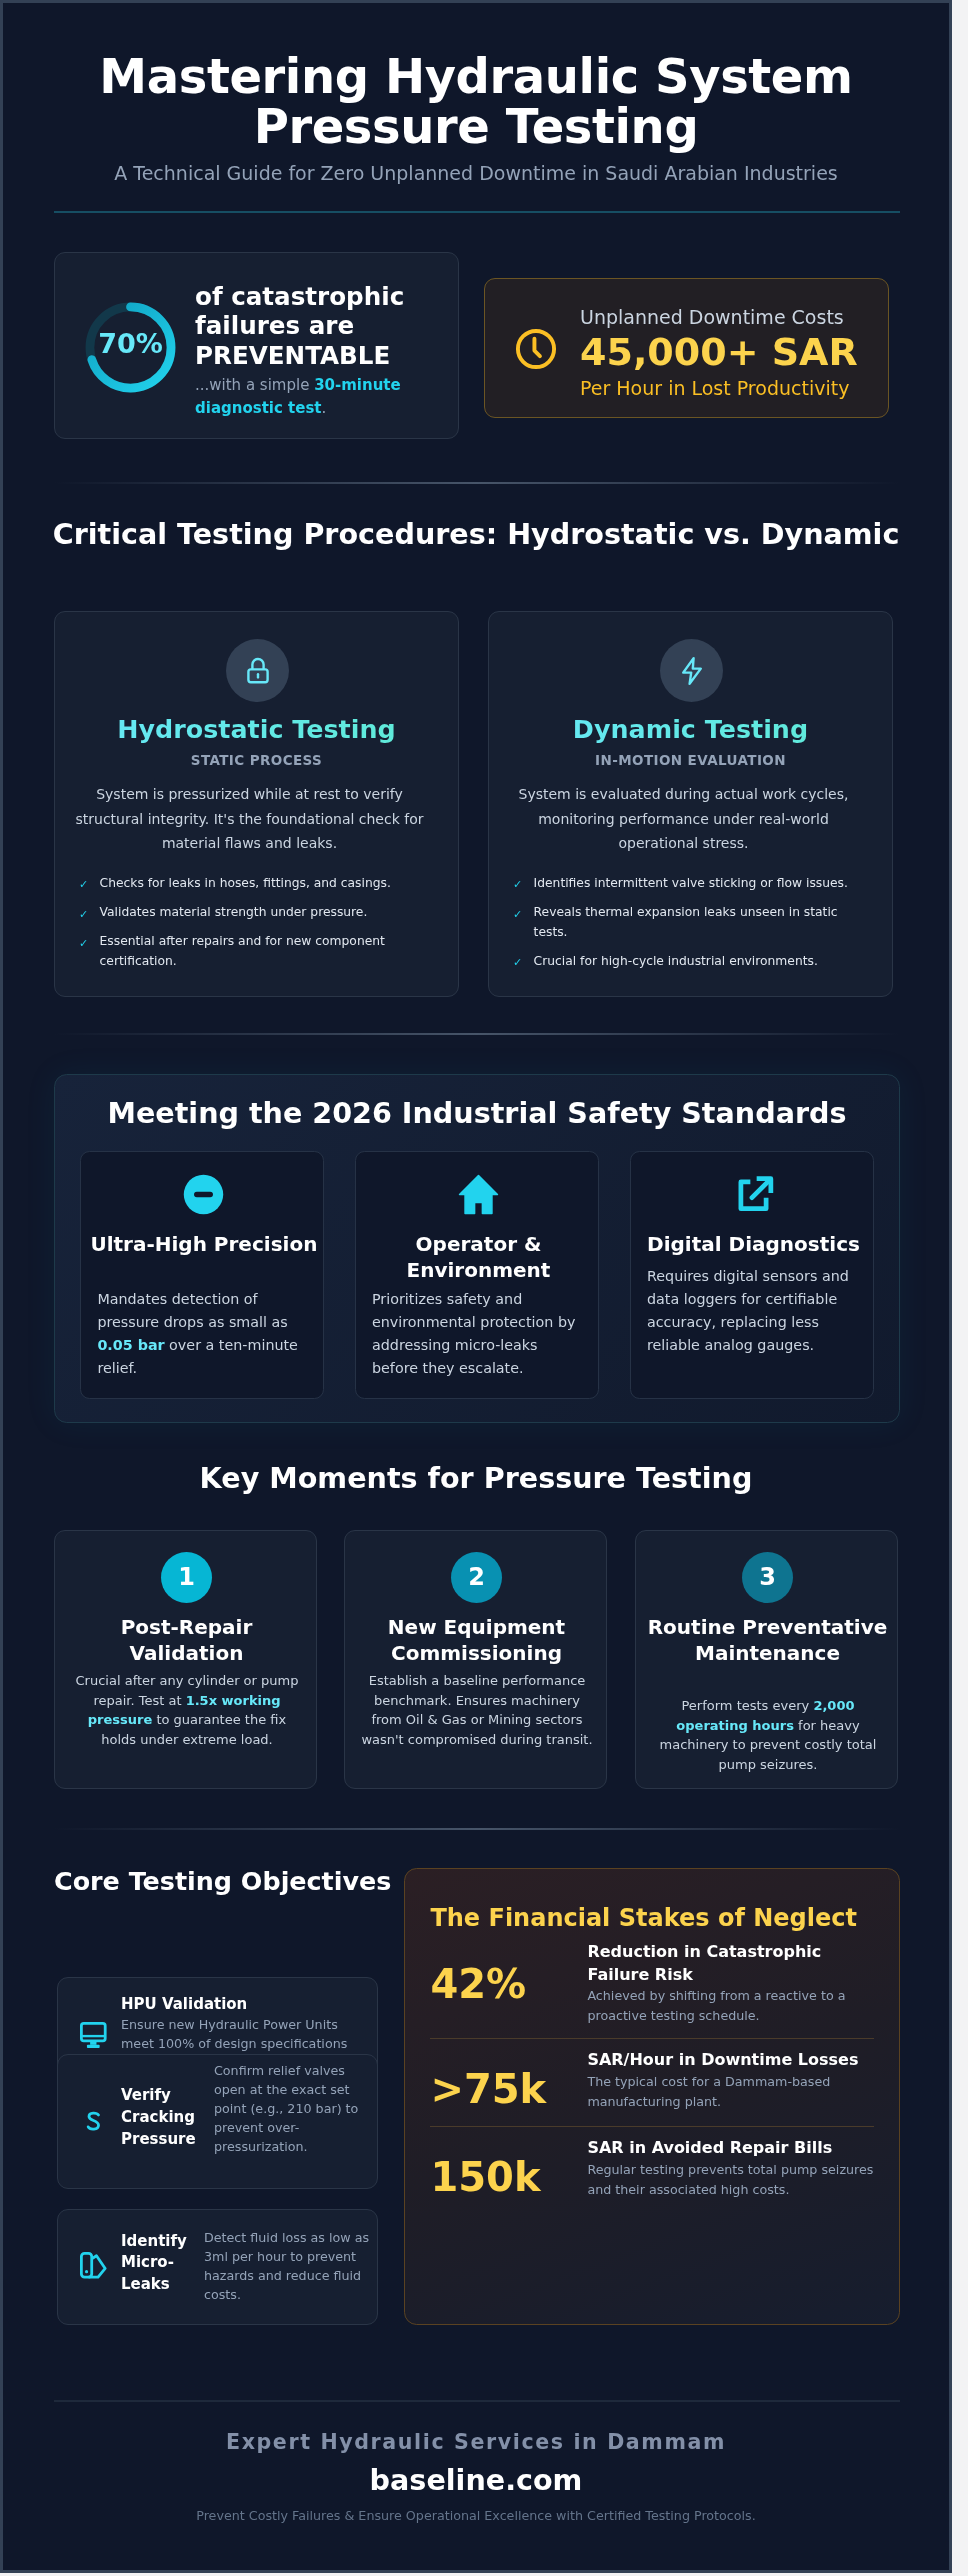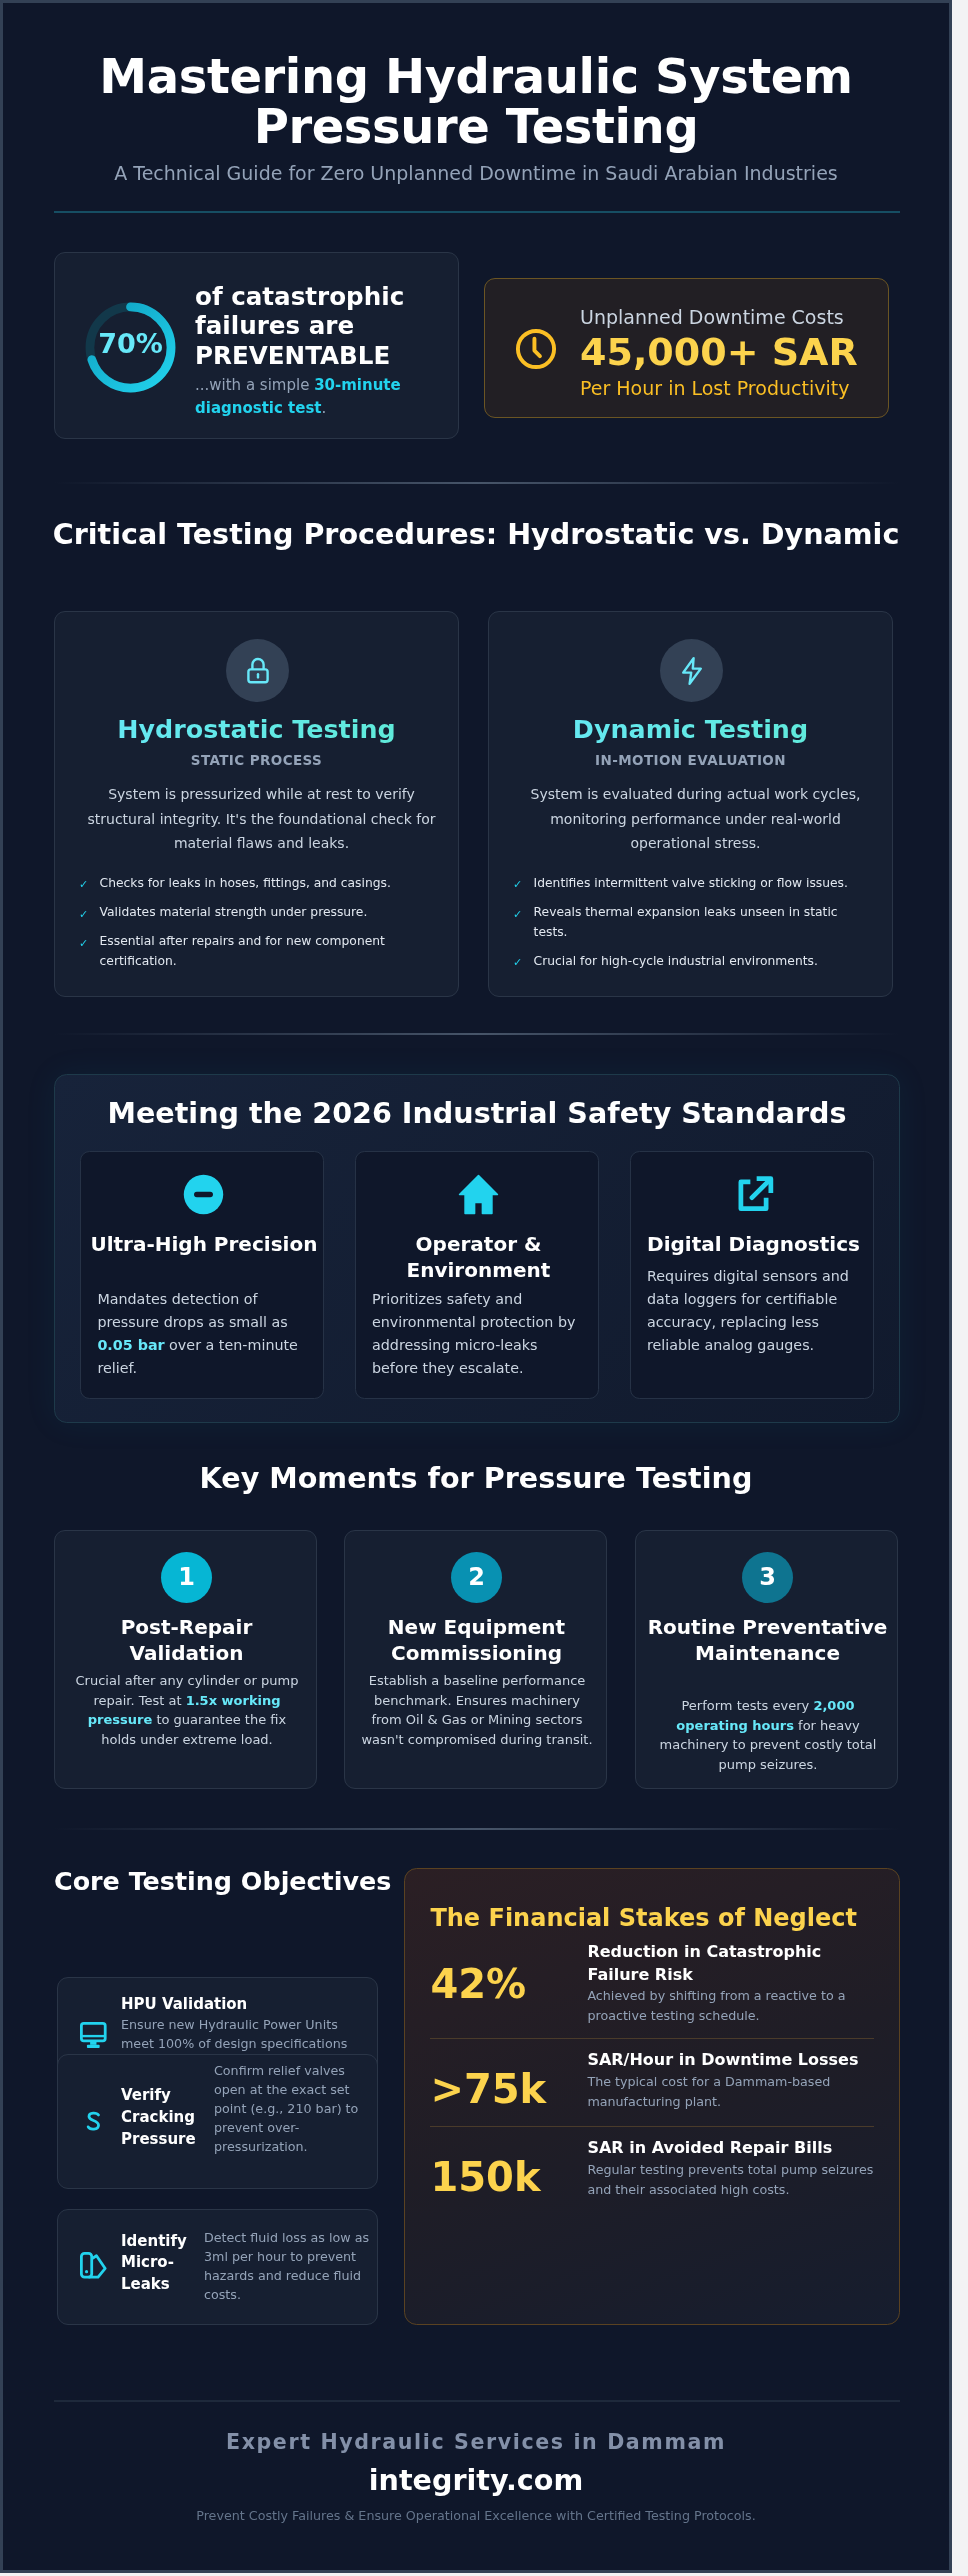--- a/index.html
+++ b/index.html
@@ -35,21 +35,21 @@
   .cost-value { position: absolute; left: 95px; top: 51px; font-size: 38px; font-weight: 700; color: #fcd34d; }
   .cost-sub { position: absolute; left: 95px; top: 98px; font-size: 19px; color: #fbbf24; }
   .fade-rule { height: 1.6px; background: linear-gradient(90deg, rgba(51,65,85,0), #475569 50%, rgba(51,65,85,0)); }
   .section-title { left: 0; width: 946px; font-size: 28.6px; font-weight: 700; color: #ffffff; line-height: 1.3; }
   .proc-card { width: 405px; height: 386px; }
   .proc-icon-bg { position: absolute; left: 171px; top: 27px; width: 63px; height: 63px; border-radius: 50%; background: #334155; }
   .proc-icon-bg svg { position: absolute; left: 16px; top: 16px; }
   .proc-title { position: absolute; left: 0; width: 100%; top: 102px; text-align: center; font-size: 25.4px; font-weight: 700;
     background: linear-gradient(90deg, #67e8f9, #5eead4); -webkit-background-clip: text; background-clip: text; color: transparent; }
   .proc-sub { position: absolute; left: 0; width: 100%; top: 140px; text-align: center; font-size: 13.5px; font-weight: 700; color: #94a3b8; letter-spacing: 0.4px; }
-  .proc-desc { position: absolute; left: 28px; width: 357px; top: 170px; text-align: center; font-size: 14px; color: #cbd5e1; line-height: 1.75; }
+  .proc-desc { position: absolute; left: 16px; width: 357px; top: 170px; text-align: center; font-size: 14px; color: #cbd5e1; line-height: 1.75; }
   .proc-list { position: absolute; left: 24px; width: 349px; top: 262px; list-style: none; }
   .proc-list li { position: relative; padding-left: 20.6px; font-size: 12.3px; color: #e2e8f0; line-height: 1.6; margin-bottom: 9.5px; }
   .proc-list li .chk { position: absolute; left: 0; top: 2.4px; color: #22d3ee; font-size: 11px; }
   .std-panel {
     left: 51px; top: 1071px; width: 846px; height: 349px;
     background: linear-gradient(135deg, #17233a, #111a2d); border: 1.2px solid #1e3a4a; border-radius: 12.7px;
     box-shadow: 0 0 32px rgba(8,145,178,0.08);
   }
   .std-title { position: absolute; left: 0; width: 100%; top: 20.6px; text-align: center; font-size: 28.6px; font-weight: 700; color: #ffffff; }
   .std-card { position: absolute; top: 76px; width: 244px; height: 248px; background: #0f172a; border: 1.2px solid #263246; border-radius: 9.5px; }
@@ -268,16 +268,16 @@
 
     <div class="fin-row" style="top:267px;height:87px;">
       <div class="fin-num" style="top:17.5px;">150k</div>
       <div class="fin-h" style="top:0;">SAR in Avoided Repair Bills</div>
       <div class="fin-p" style="top:24px;">Regular testing prevents total pump seizures and their associated high costs.</div>
     </div>
   </div>
 
   <div class="abs foot-rule"></div>
   <div class="abs foot-a center">Expert Hydraulic Services in Dammam</div>
-  <div class="abs foot-b center">integrity.com</div>
+  <div class="abs foot-b center">baseline.com</div>
   <div class="abs foot-c center">Prevent Costly Failures &amp; Ensure Operational Excellence with Certified Testing Protocols.</div>
 </div>
 
 
 </body></html>

